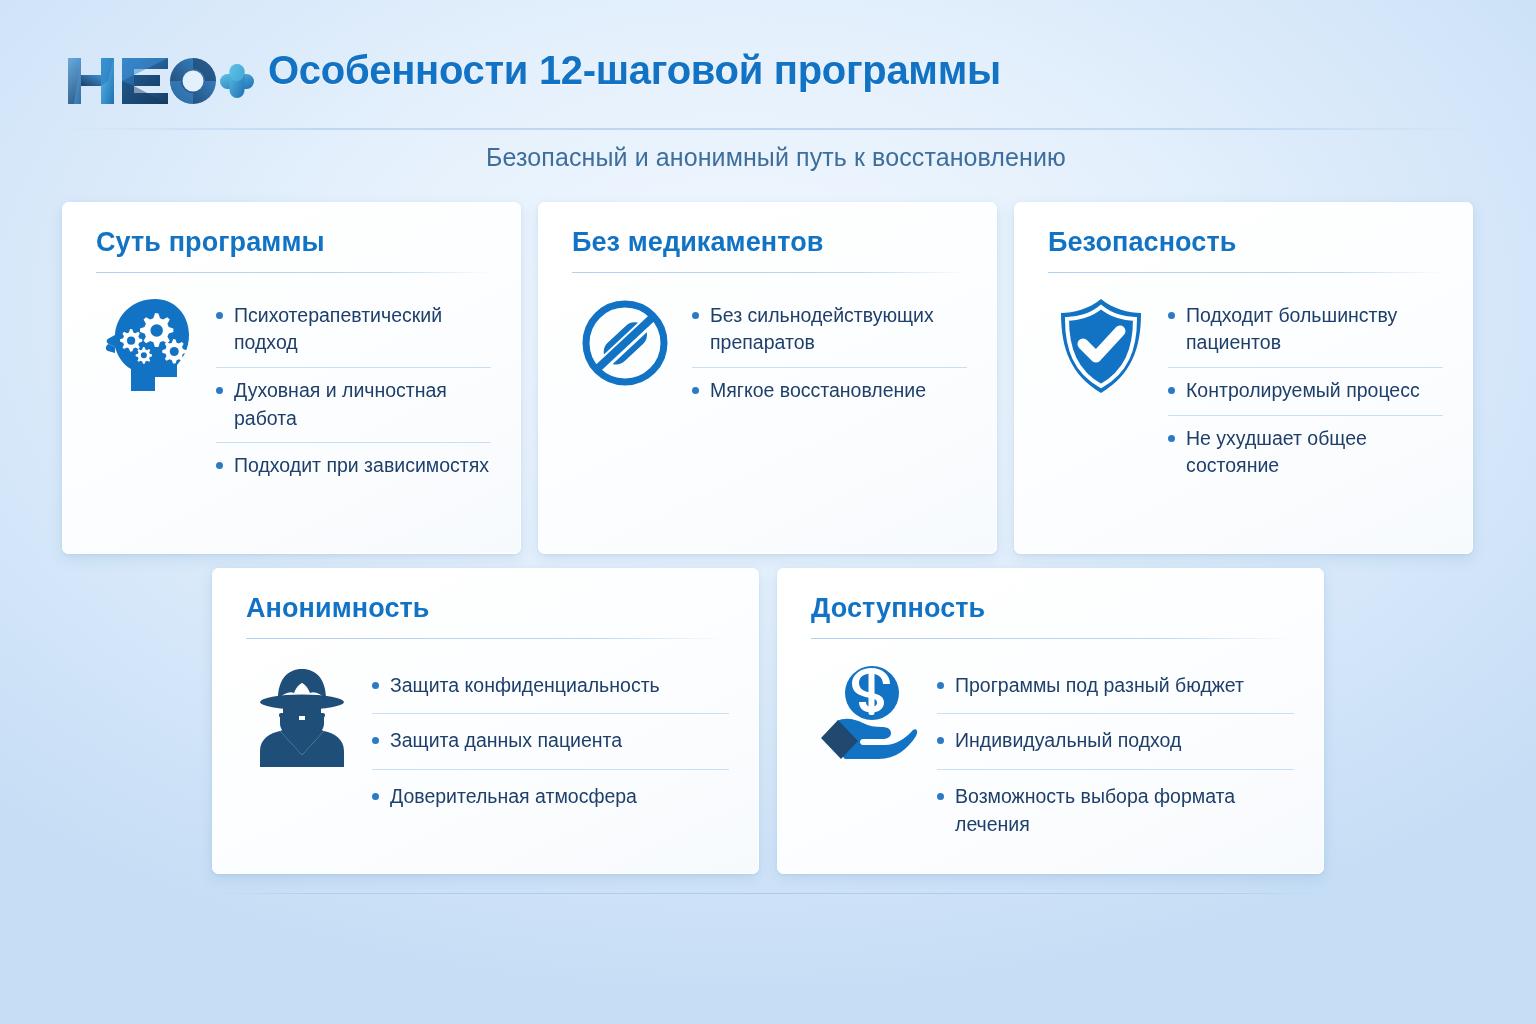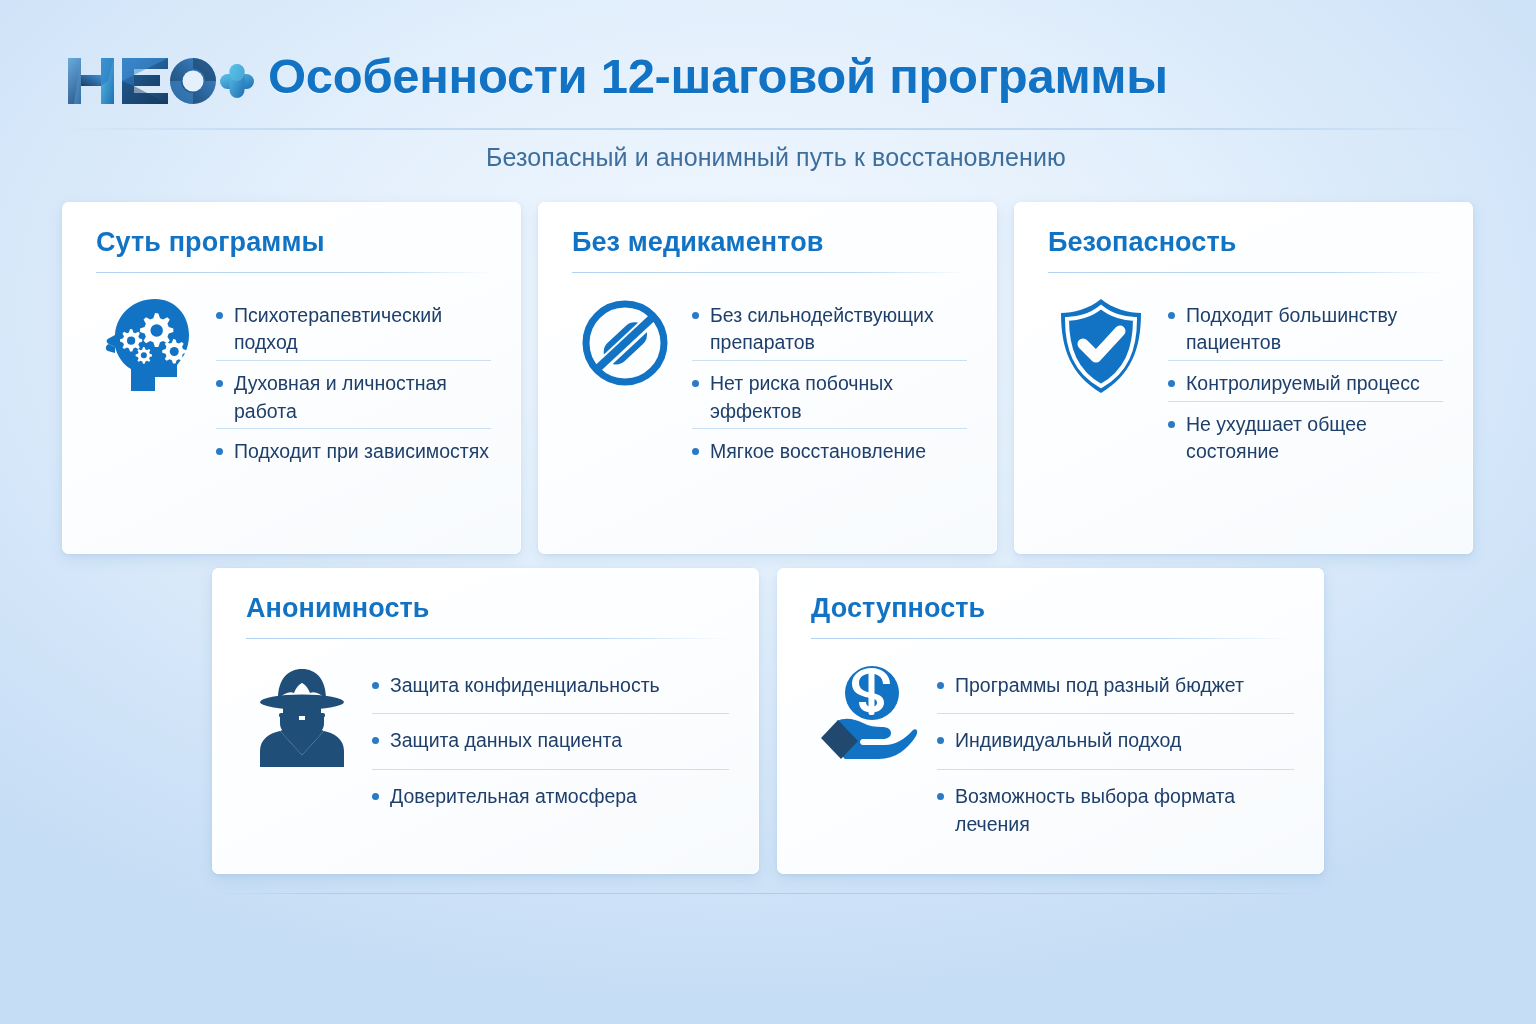--- a/index.html
+++ b/index.html
@@ -35,21 +35,21 @@
     top: 52px;
     height: 58px;
     display: flex;
     align-items: center;
   }
 
   .page-title {
     position: absolute;
     left: 268px;
     top: 48px;
-    font-size: 49px;
+    font-size: 40px;
     font-weight: bold;
     color: #1273c4;
     letter-spacing: -0.3px;
     white-space: nowrap;
     text-shadow: 0 1px 1px rgba(255,255,255,0.75);
   }
 
   .header-rule {
     position: absolute;
     left: 60px;
@@ -148,21 +148,21 @@
     padding-top: 2px;
   }
 
   .bullet {
     display: flex;
     align-items: flex-start;
     gap: 11px;
     font-size: 19.5px;
     line-height: 1.42;
     color: #1f3f6b;
-    padding: 9px 0 3px 0;
+    padding: 9px 0 10px 0;
     border-bottom: 1px solid rgba(160,200,235,0.55);
   }
 
   .bullet:last-child { border-bottom: none; }
 
   .row-bottom .bullet {
     padding: 13px 0 14px 0;
   }
 
   .bullet-dot {
@@ -343,24 +343,20 @@
             <rect x="4" y="42" width="84" height="8" rx="0" fill="#1273c4" transform="rotate(-43 46 46)"></rect>
           </svg>
         </div>
         <div class="bullets">
           <div class="bullet">
             <span class="bullet-dot"></span>
             <span class="bullet-text">Без сильнодействующих препаратов</span>
           </div>
           <div class="bullet">
             <span class="bullet-dot"></span>
-            <span class="bullet-text">Нет риска побочных эффектов</span>
-          </div>
-          <div class="bullet">
-            <span class="bullet-dot"></span>
             <span class="bullet-text">Мягкое восстановление</span>
           </div>
         </div>
       </div>
     </div>
 
     <div class="card">
       <div class="card-title">Безопасность</div>
       <div class="title-rule"></div>
       <div class="card-body">

